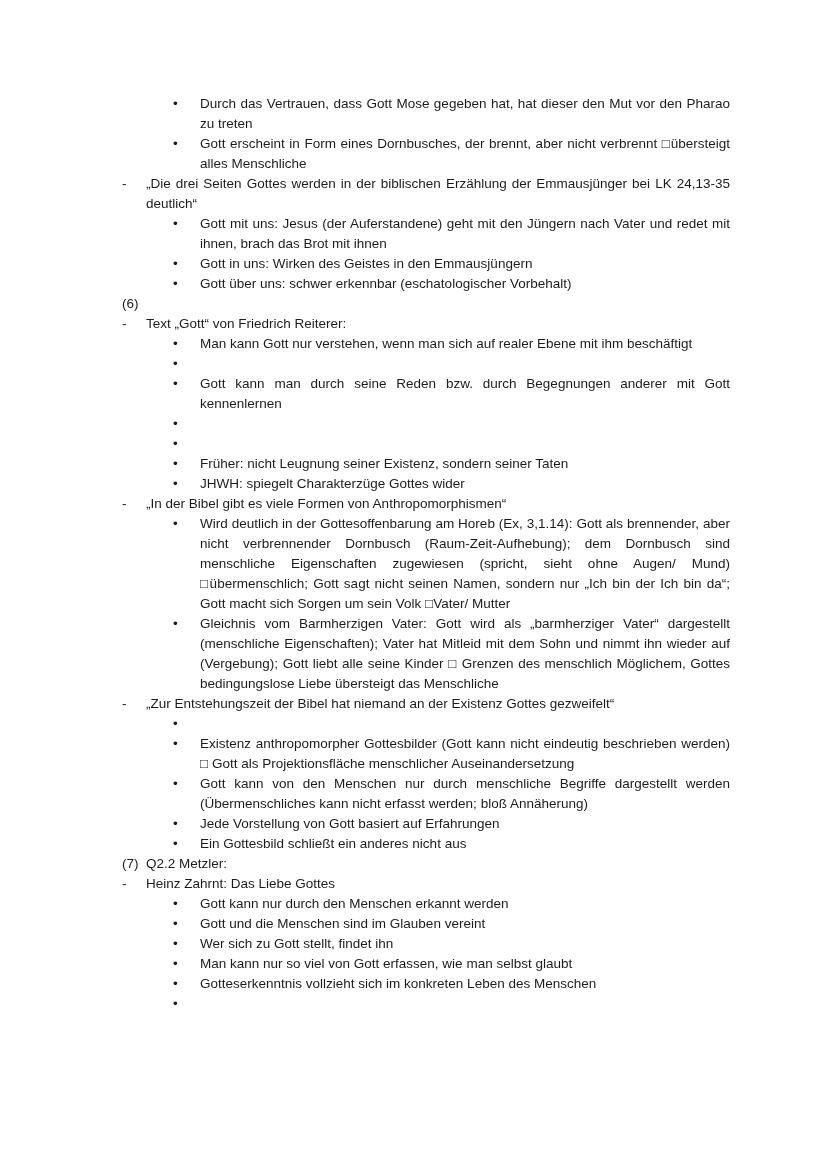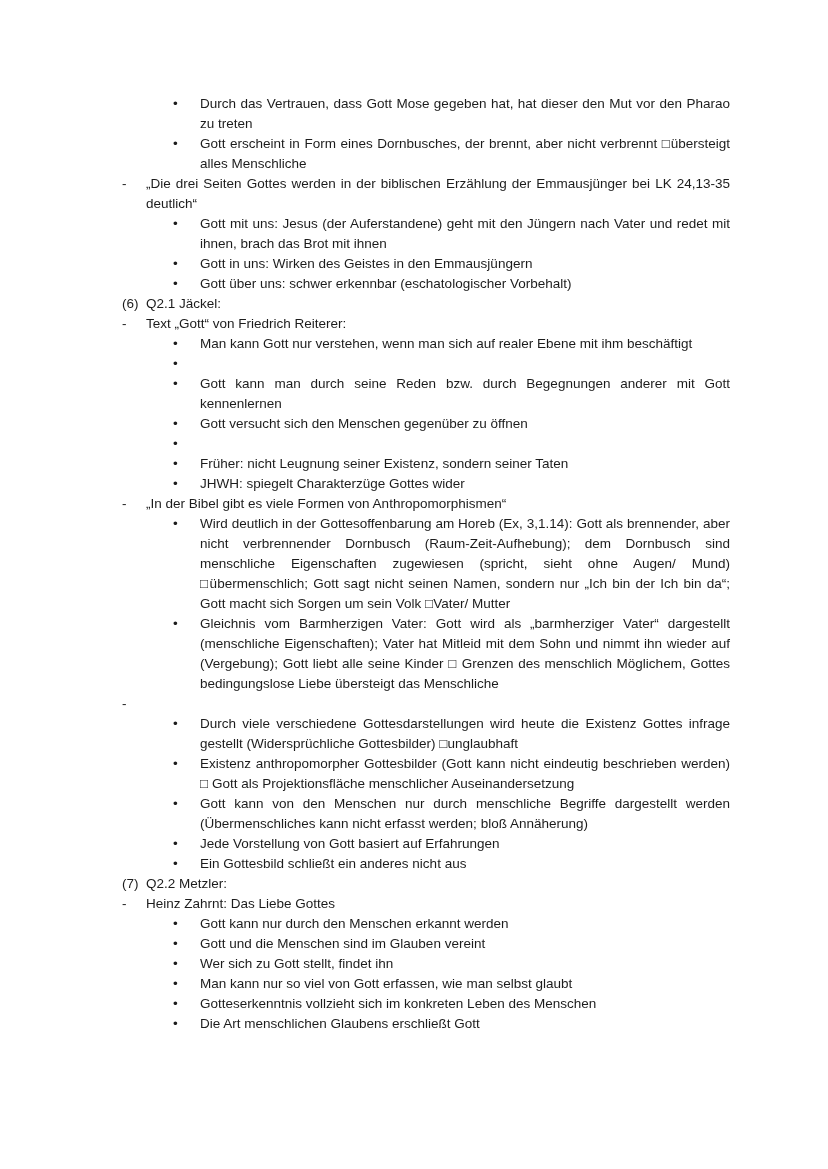--- a/index.html
+++ b/index.html
@@ -71,40 +71,38 @@
     <div class="item lvl-bullet">
       <span class="marker">•</span>
       <span class="text">Gott in uns: Wirken des Geistes in den Emmausjüngern</span>
     </div>
     <div class="item lvl-bullet">
       <span class="marker">•</span>
       <span class="text">Gott über uns: schwer erkennbar (eschatologischer Vorbehalt)</span>
     </div>
     <div class="item lvl-num">
       <span class="marker">(6)</span>
-      <span class="text">Q2.1 Jäckel:</span>
     </div>
     <div class="item lvl-dash">
       <span class="marker">-</span>
       <span class="text">Text „Gott“ von Friedrich Reiterer:</span>
     </div>
     <div class="item lvl-bullet">
       <span class="marker">•</span>
       <span class="text">Man kann Gott nur verstehen, wenn man sich auf realer Ebene mit ihm beschäftigt</span>
     </div>
     <div class="item lvl-bullet">
       <span class="marker">•</span>
     </div>
     <div class="item lvl-bullet">
       <span class="marker">•</span>
       <span class="text">Gott kann man durch seine Reden bzw. durch Begegnungen anderer mit Gott kennenlernen</span>
     </div>
     <div class="item lvl-bullet">
       <span class="marker">•</span>
-      <span class="text">Gott versucht sich den Menschen gegenüber zu öffnen</span>
     </div>
     <div class="item lvl-bullet">
       <span class="marker">•</span>
     </div>
     <div class="item lvl-bullet">
       <span class="marker">•</span>
       <span class="text">Früher: nicht Leugnung seiner Existenz, sondern seiner Taten</span>
     </div>
     <div class="item lvl-bullet">
       <span class="marker">•</span>
@@ -117,24 +115,24 @@
     <div class="item lvl-bullet">
       <span class="marker">•</span>
       <span class="text">Wird deutlich in der Gottesoffenbarung am Horeb (Ex, 3,1.14): Gott als brennender, aber nicht verbrennender Dornbusch (Raum-Zeit-Aufhebung); dem Dornbusch sind menschliche Eigenschaften zugewiesen (spricht, sieht ohne Augen/ Mund) □übermenschlich; Gott sagt nicht seinen Namen, sondern nur „Ich bin der Ich bin da“; Gott macht sich Sorgen um sein Volk □Vater/ Mutter</span>
     </div>
     <div class="item lvl-bullet">
       <span class="marker">•</span>
       <span class="text">Gleichnis vom Barmherzigen Vater: Gott wird als „barmherziger Vater“ dargestellt (menschliche Eigenschaften); Vater hat Mitleid mit dem Sohn und nimmt ihn wieder auf (Vergebung); Gott liebt alle seine Kinder □ Grenzen des menschlich Möglichem, Gottes bedingungslose Liebe übersteigt das Menschliche</span>
     </div>
     <div class="item lvl-dash">
       <span class="marker">-</span>
+      <span class="text">„Zur Entstehungszeit der Bibel hat niemand an der Existenz Gottes gezweifelt“</span>
     </div>
     <div class="item lvl-bullet">
       <span class="marker">•</span>
-      <span class="text">Durch viele verschiedene Gottesdarstellungen wird heute die Existenz Gottes infrage gestellt (Widersprüchliche Gottesbilder) □unglaubhaft</span>
     </div>
     <div class="item lvl-bullet">
       <span class="marker">•</span>
       <span class="text">Existenz anthropomorpher Gottesbilder (Gott kann nicht eindeutig beschrieben werden) □ Gott als Projektionsfläche menschlicher Auseinandersetzung</span>
     </div>
     <div class="item lvl-bullet">
       <span class="marker">•</span>
       <span class="text">Gott kann von den Menschen nur durch menschliche Begriffe dargestellt werden (Übermenschliches kann nicht erfasst werden; bloß Annäherung)</span>
     </div>
     <div class="item lvl-bullet">
@@ -168,15 +166,14 @@
     <div class="item lvl-bullet">
       <span class="marker">•</span>
       <span class="text">Man kann nur so viel von Gott erfassen, wie man selbst glaubt</span>
     </div>
     <div class="item lvl-bullet">
       <span class="marker">•</span>
       <span class="text">Gotteserkenntnis vollzieht sich im konkreten Leben des Menschen</span>
     </div>
     <div class="item lvl-bullet">
       <span class="marker">•</span>
-      <span class="text">Die Art menschlichen Glaubens erschließt Gott</span>
     </div>
   </div>
 
 </body></html>

